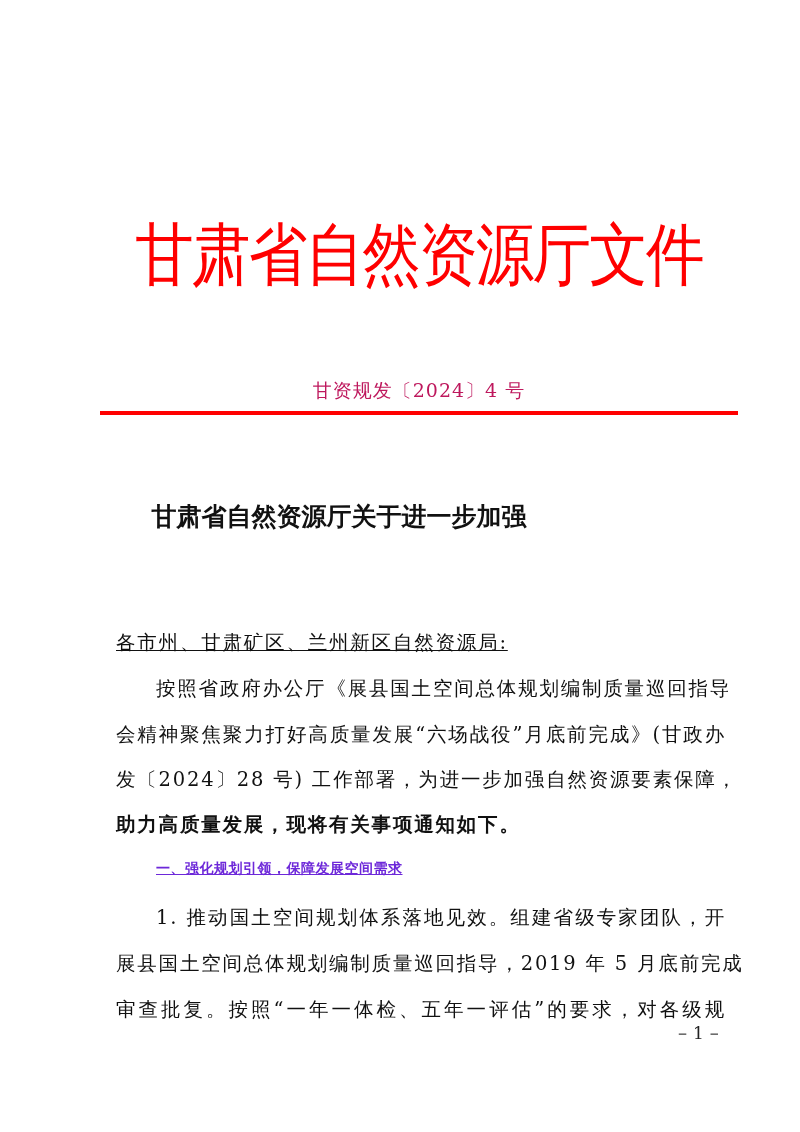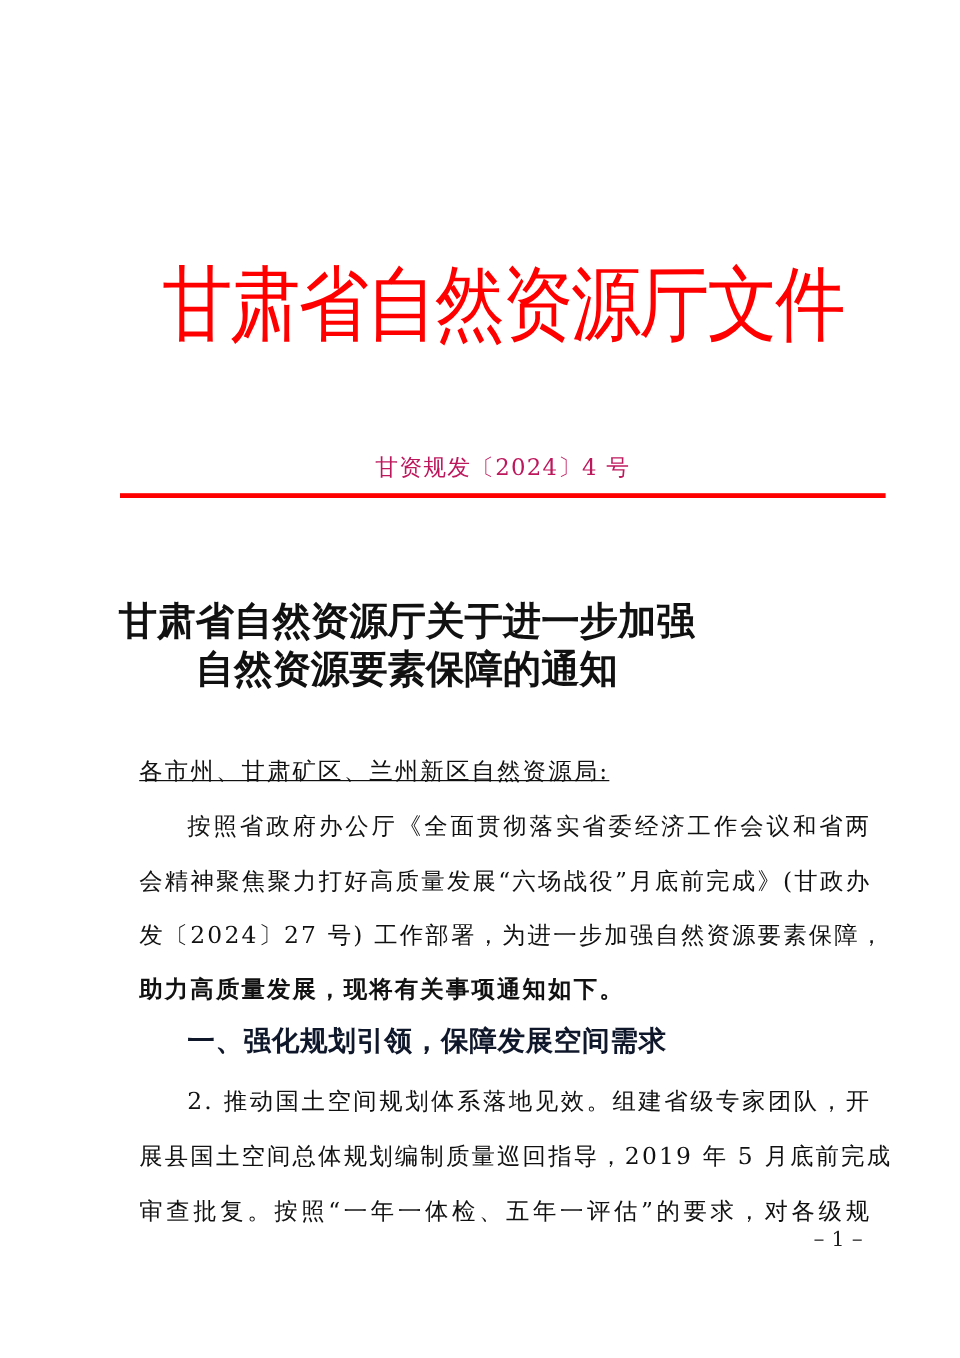--- a/index.html
+++ b/index.html
@@ -20,39 +20,39 @@
       font-size: 19px; line-height: 24px; color: #be185d; letter-spacing: 1px;
     }
 
     .red-rule {
       position: absolute; left: 81px; top: 411px; width: 638px; height: 4px; background: #ff0000;
     }
 
     .title {
       position: absolute; left: 0; top: 497px; width: 640px; text-align: center;
       font-family: "DejaVu Serif", "Liberation Serif", serif;
-      font-weight: bold; font-size: 32px; line-height: 40px; color: #111;
+      font-weight: bold; font-size: 25px; line-height: 40px; color: #111;
     }
     .title div { letter-spacing: 0px; }
 
     .body-text {
       font-family: "DejaVu Serif", "Liberation Serif", serif;
       font-size: 19.5px; color: #111; letter-spacing: 1.8px;
     }
     .line {
       position: absolute; left: 97px; width: 610px; white-space: nowrap;
       line-height: 26px; text-align: justify; text-align-last: justify;
     }
     .line.last { text-align-last: left; font-weight: bold; }
     .line.salutation { text-align-last: left; }
 
     .heading {
       position: absolute; left: 137px; white-space: nowrap;
       font-family: "DejaVu Sans", "Liberation Sans", sans-serif;
-      font-weight: bold; font-size: 23px; line-height: 26px; color: #0f172a; letter-spacing: 0.5px;
+      font-weight: bold; font-size: 14px; line-height: 26px; color: #6d28d9; letter-spacing: 0.5px; text-decoration: underline;
     }
 
     .page-number {
       position: absolute; left: 655px; top: 1022px;
       font-family: "DejaVu Serif", "Liberation Serif", serif;
       font-size: 17px; line-height: 22px; color: #222; letter-spacing: 2px;
     }
   </style>
 </head>
 <body>
@@ -60,33 +60,32 @@
 <div class="page">
 
   <div class="masthead">甘肃省自然资源厅文件</div>
 
   <div class="doc-number">甘资规发〔2024〕4 号</div>
 
   <div class="red-rule"></div>
 
   <div class="title">
     <div>甘肃省自然资源厅关于进一步加强</div>
-    <div>自然资源要素保障的通知</div>
   </div>
 
   <div class="body-text">
     <div class="line salutation" style="top:630px;text-decoration:underline;">各市州、甘肃矿区、兰州新区自然资源局:</div>
 
-    <div class="line" style="top:676px; left:137px; width:570px;">按照省政府办公厅《全面贯彻落实省委经济工作会议和省两</div>
+    <div class="line" style="top:676px; left:137px; width:570px;">按照省政府办公厅《展县国土空间总体规划编制质量巡回指导</div>
     <div class="line" style="top:722px;">会精神聚焦聚力打好高质量发展“六场战役”月底前完成》(甘政办</div>
-    <div class="line" style="top:767px;">发〔2024〕27 号) 工作部署，为进一步加强自然资源要素保障，</div>
+    <div class="line" style="top:767px;">发〔2024〕28 号) 工作部署，为进一步加强自然资源要素保障，</div>
     <div class="line last" style="top:812px;">助力高质量发展，现将有关事项通知如下。</div>
 
     <div class="heading" style="top:855px;">一、强化规划引领，保障发展空间需求</div>
 
-    <div class="line" style="top:905px; left:137px; width:570px;">2. 推动国土空间规划体系落地见效。组建省级专家团队，开</div>
+    <div class="line" style="top:905px; left:137px; width:570px;">1. 推动国土空间规划体系落地见效。组建省级专家团队，开</div>
     <div class="line" style="top:951px;">展县国土空间总体规划编制质量巡回指导，2019 年 5 月底前完成</div>
     <div class="line" style="top:997px;">审查批复。按照“一年一体检、五年一评估”的要求，对各级规</div>
   </div>
 
   <div class="page-number">－1－</div>
 
 </div>
 
 </body></html>

